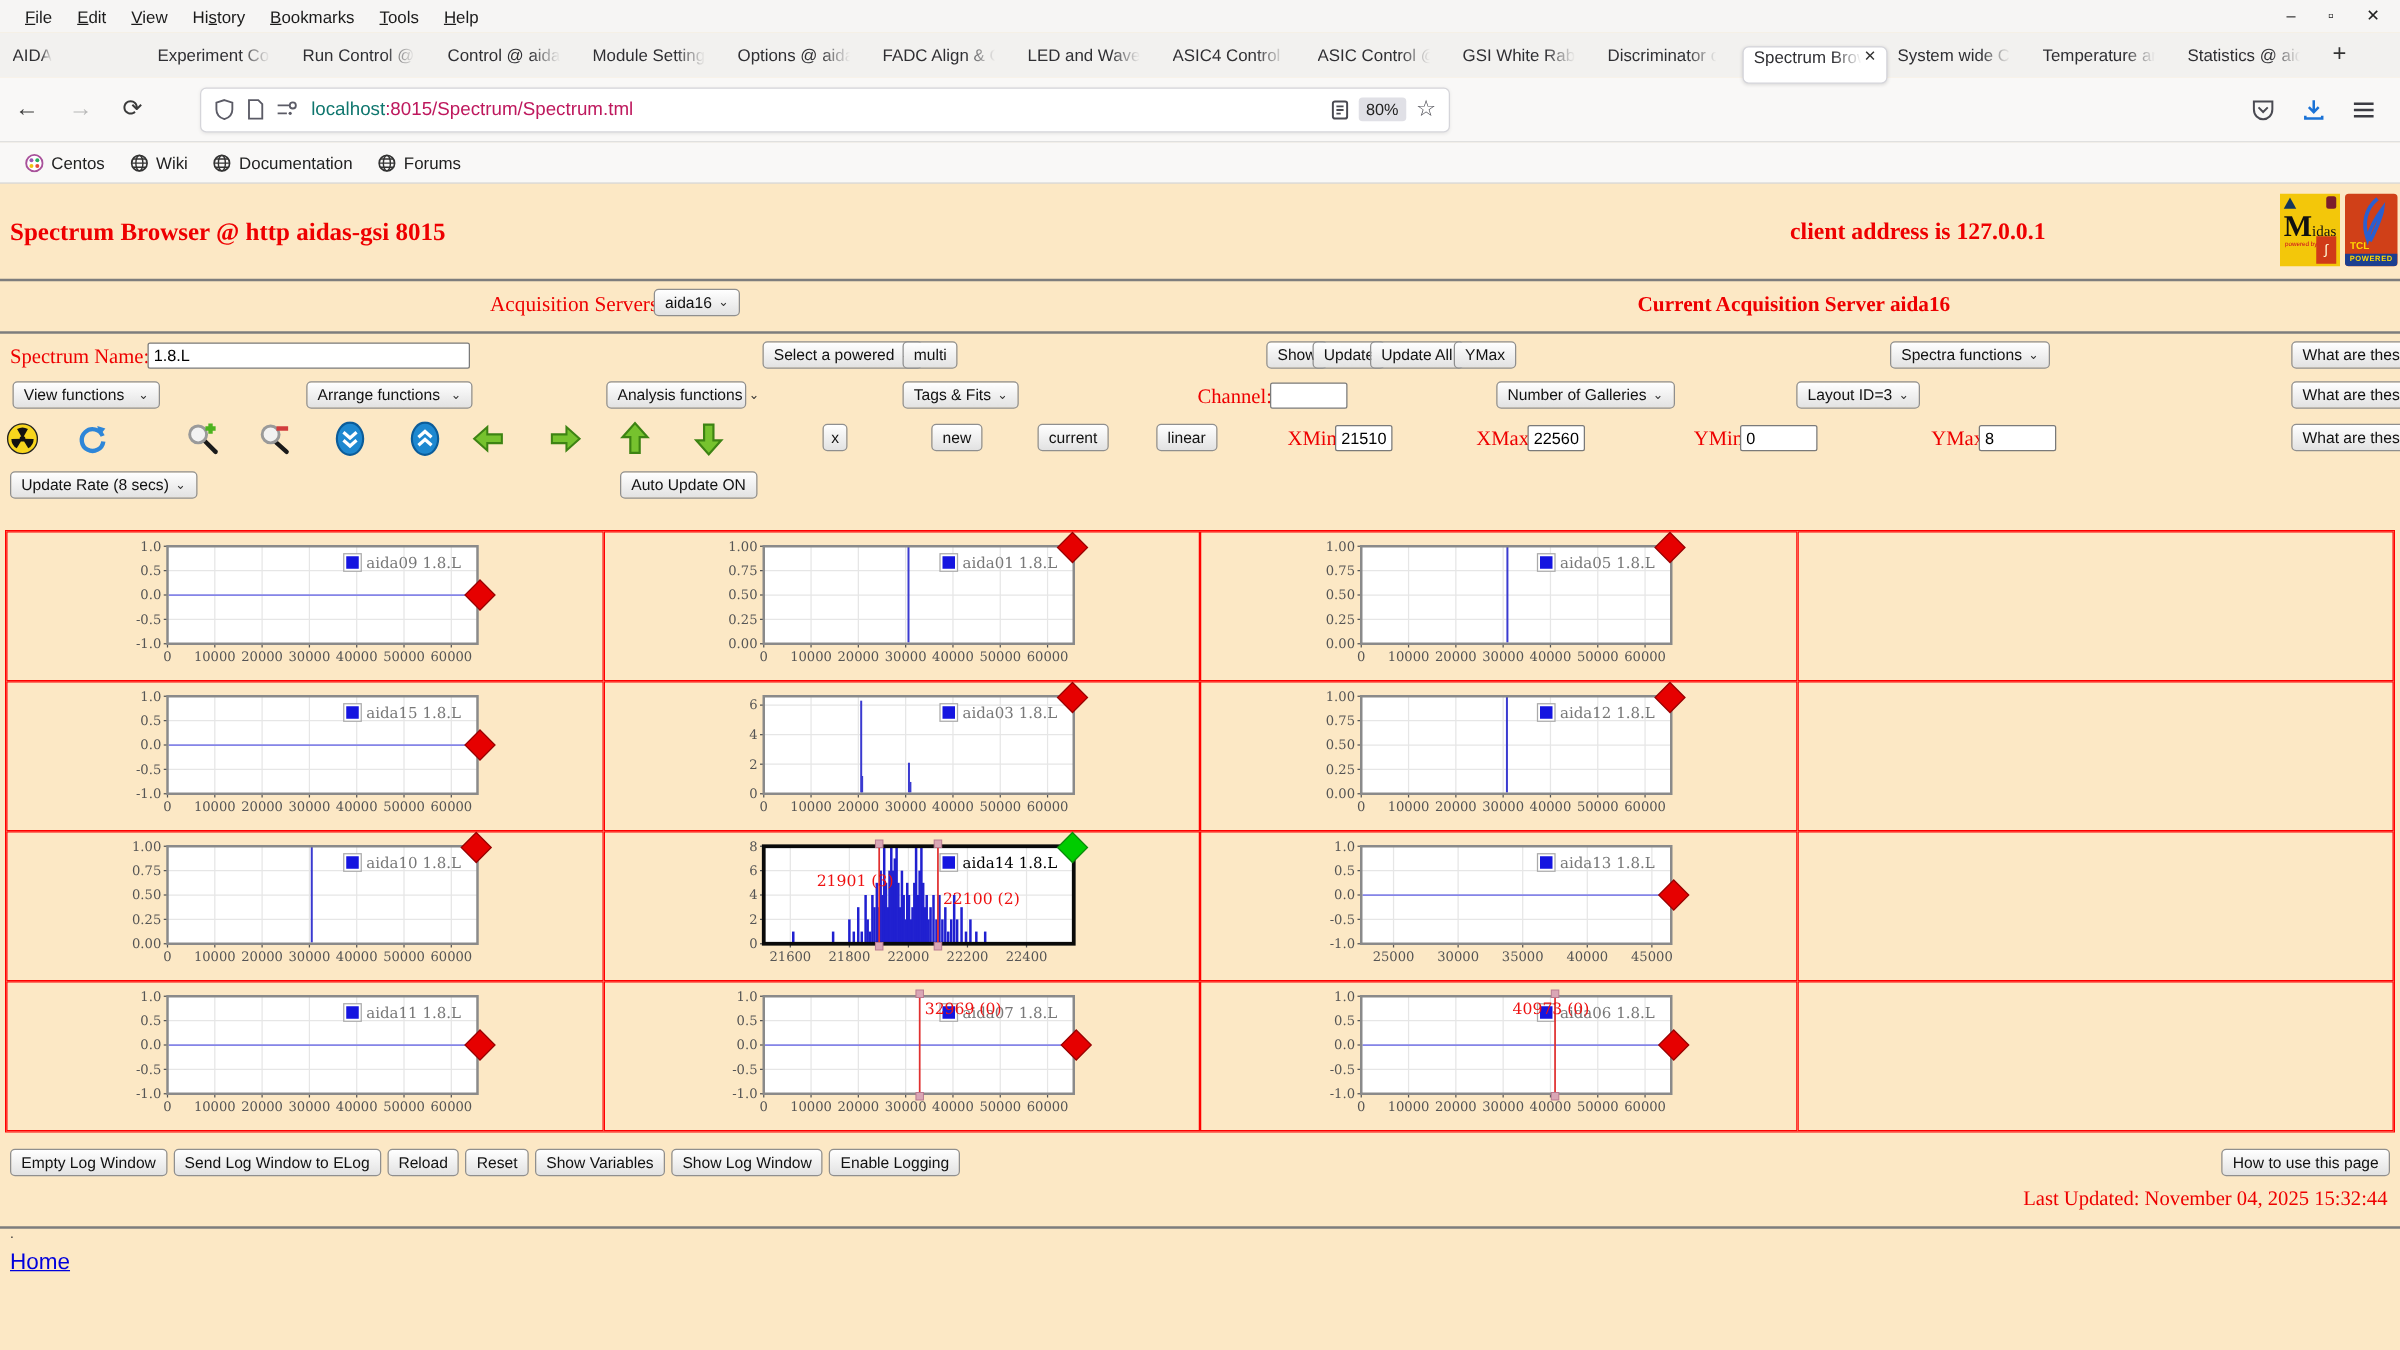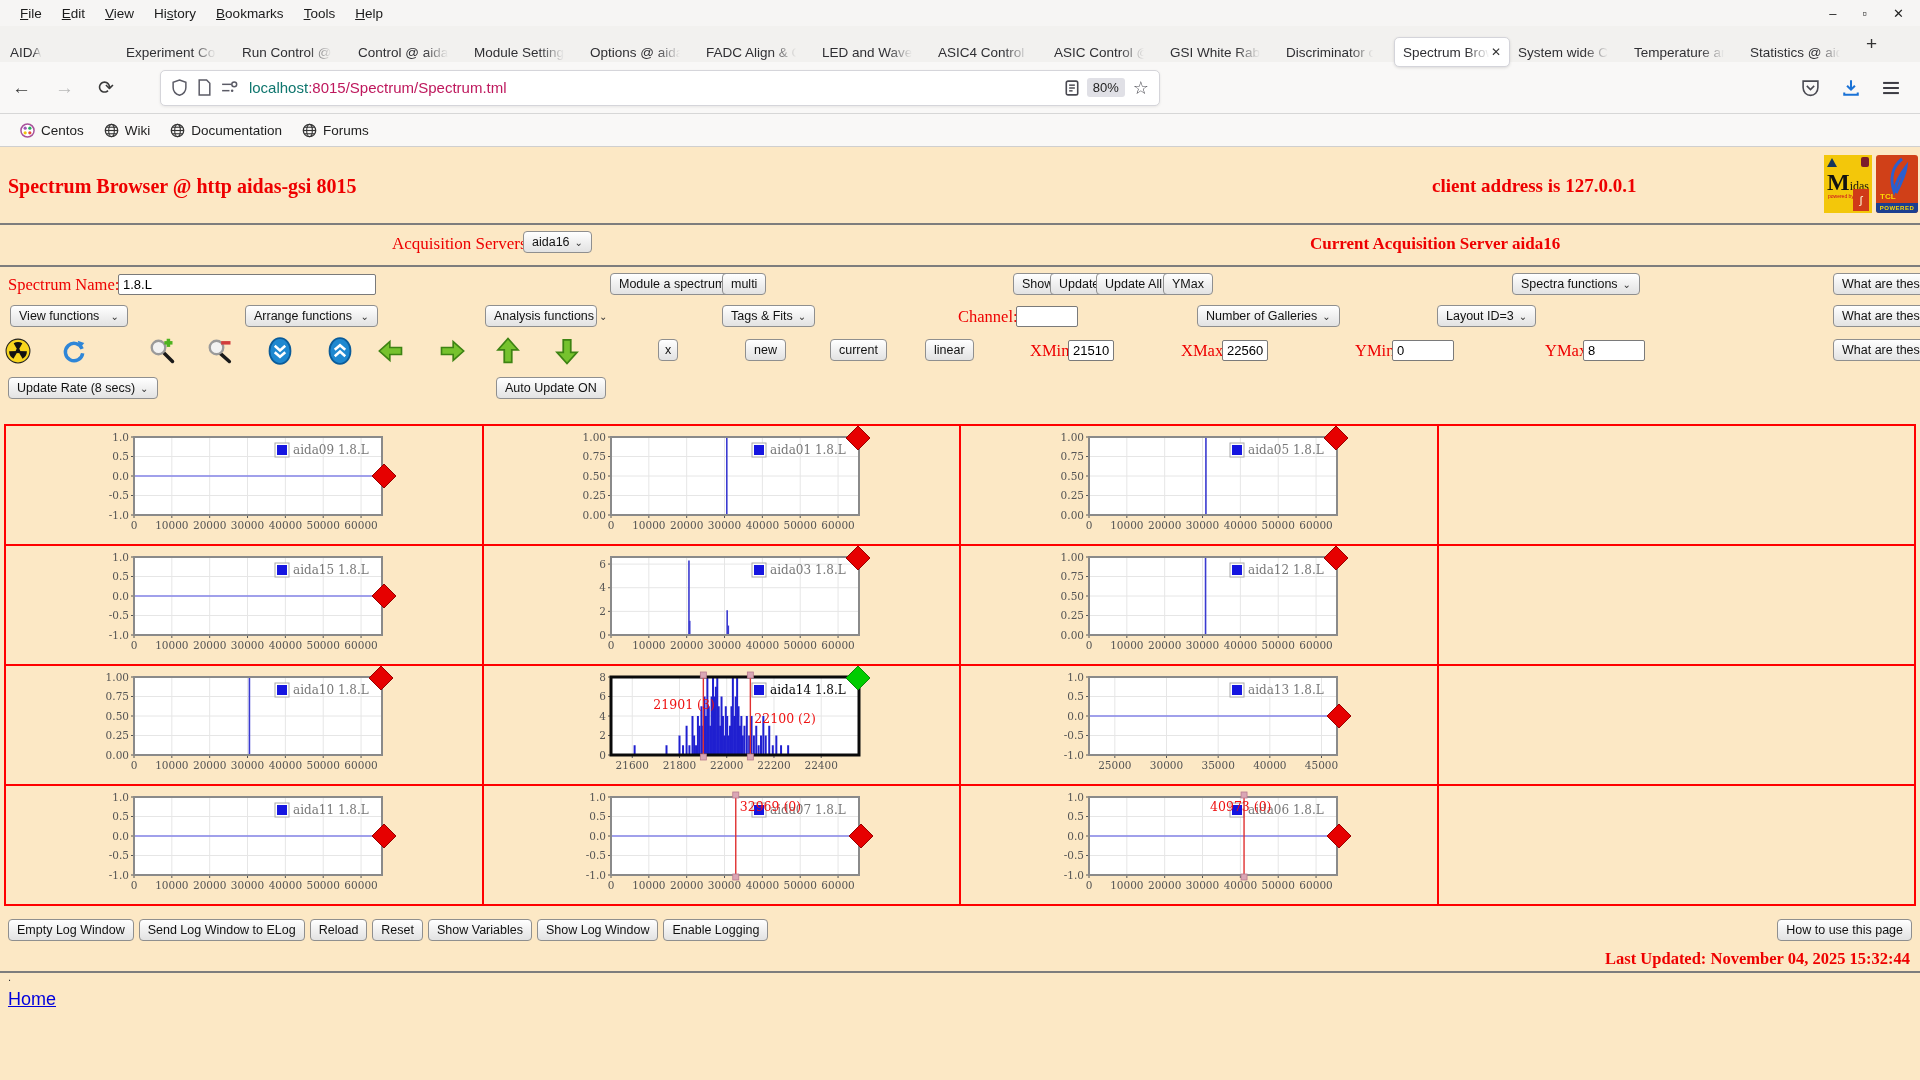--- a/index.html
+++ b/index.html
@@ -11,21 +11,21 @@
   }
   
   .menubar { height:26px; background:#f6f5f4; display:flex; align-items:center;
     padding-left:10px; font-size:13.5px; color:#1b1b1b;justify-content:space-between; }
   .menubar .mitem { padding:3px 10px; cursor:default; }
   .menubar .mitem u { text-decoration:underline; }
   .win-controls { margin-left:auto; display:flex; gap:26px; padding-right:16px; color:#222; font-size:13px; }
   .win-controls span { cursor:default; }
 
   .tabbar { height:36px; background:#f2f1ef; display:flex; align-items:center; padding:0 2px; }
-  .tab { width:116px; height:30px; display:flex; align-items:center; padding:0 8px;
+  .tab { width:116px; height:30px; display:flex; align-items:flex-start; padding:0 8px;
     font-size:13.5px; color:#2f2f33; border-radius:5px; flex:none;margin-top:16px; }
   .tab-label { overflow:hidden; white-space:nowrap; max-width:92px;
     -webkit-mask-image:linear-gradient(to right,#000 72%,transparent 98%);
     mask-image:linear-gradient(to right,#000 72%,transparent 98%); }
   .tab.active { background:#fff; border:1px solid #d4d4da; box-shadow:0 1px 3px rgba(0,0,0,.12); }
   .tab.active .tab-close { margin-left:auto; color:#333; font-size:12px; }
   .newtab { font-size:19px; color:#333; padding:0 8px; }
 
   .navbar { height:52px; background:#f9f8f7; display:flex; align-items:center; border-bottom:1px solid #d7d7d7; }
   .nav-ic { font-size:19px; color:#3a3a3a; padding:0 12px; }
@@ -86,21 +86,21 @@
 
   
   .grid { margin:6px 4px 0 4px; border:1px solid #ff0000; display:grid;
     grid-template-columns:repeat(4,1fr); }
   .cell { border:1px solid #ff0000; height:120px; position:relative;
     display:flex; justify-content:center; align-items:flex-start; padding-top:5px; background:#fce8c5; }
 
   
   .footer-btns { display:flex; gap:5px; padding:13px 8px 0 8px; align-items:center; }
   .howto { margin-left:auto; }
-  .last-upd { text-align:right; padding:8px 10px 2px 0; font-size:16.5px; font-weight:bold; }
+  .last-upd { text-align:right; padding:8px 10px 12px 0; font-size:16.5px; font-weight:normal; }
   .dot { padding-left:8px; font-size:11px; color:#333; height:10px; line-height:8px; }
   .home { padding:6px 0 0 8px; }
   .home a { color:#0000dd; font-size:18px; }
 </style>
 </head>
 <body>
 
 <div class="menubar">
   <span id="menu-items"><span class="mitem"><u>F</u>ile</span><span class="mitem"><u>E</u>dit</span><span class="mitem"><u>V</u>iew</span><span class="mitem">Hi<u>s</u>tory</span><span class="mitem"><u>B</u>ookmarks</span><span class="mitem"><u>T</u>ools</span><span class="mitem"><u>H</u>elp</span></span>
   <span class="win-controls">
@@ -287,21 +287,21 @@
   </div>
 
   <hr class="hr">
 
   <div class="controls">
 
     <div class="ctl-row" style="top:6px">
       <span class="rlabel" style="left:8px;top:2px">Spectrum Name:</span>
       <input class="tin" style="left: 118px; top: 1px; width: 258px;" value="1.8.L">
       <span class="sel" style="left:610px;top:0">
-        <span>Module a spectrum</span>
+        <span>Select a powered</span>
           <span class="chev">⌄</span>
         </span>
       <span class="btn" style="left:722px;top:0">multi</span>
       <span class="btn" style="left:1013px;top:0">Show</span>
       <span class="btn" style="left:1050px;top:0">Update</span>
       <span class="btn" style="left:1096px;top:0">Update All</span>
       <span class="btn" style="left:1163px;top:0">YMax</span>
       <span class="sel" style="left:1512px;top:0">
         <span>Spectra functions</span>
           <span class="chev">⌄</span>

